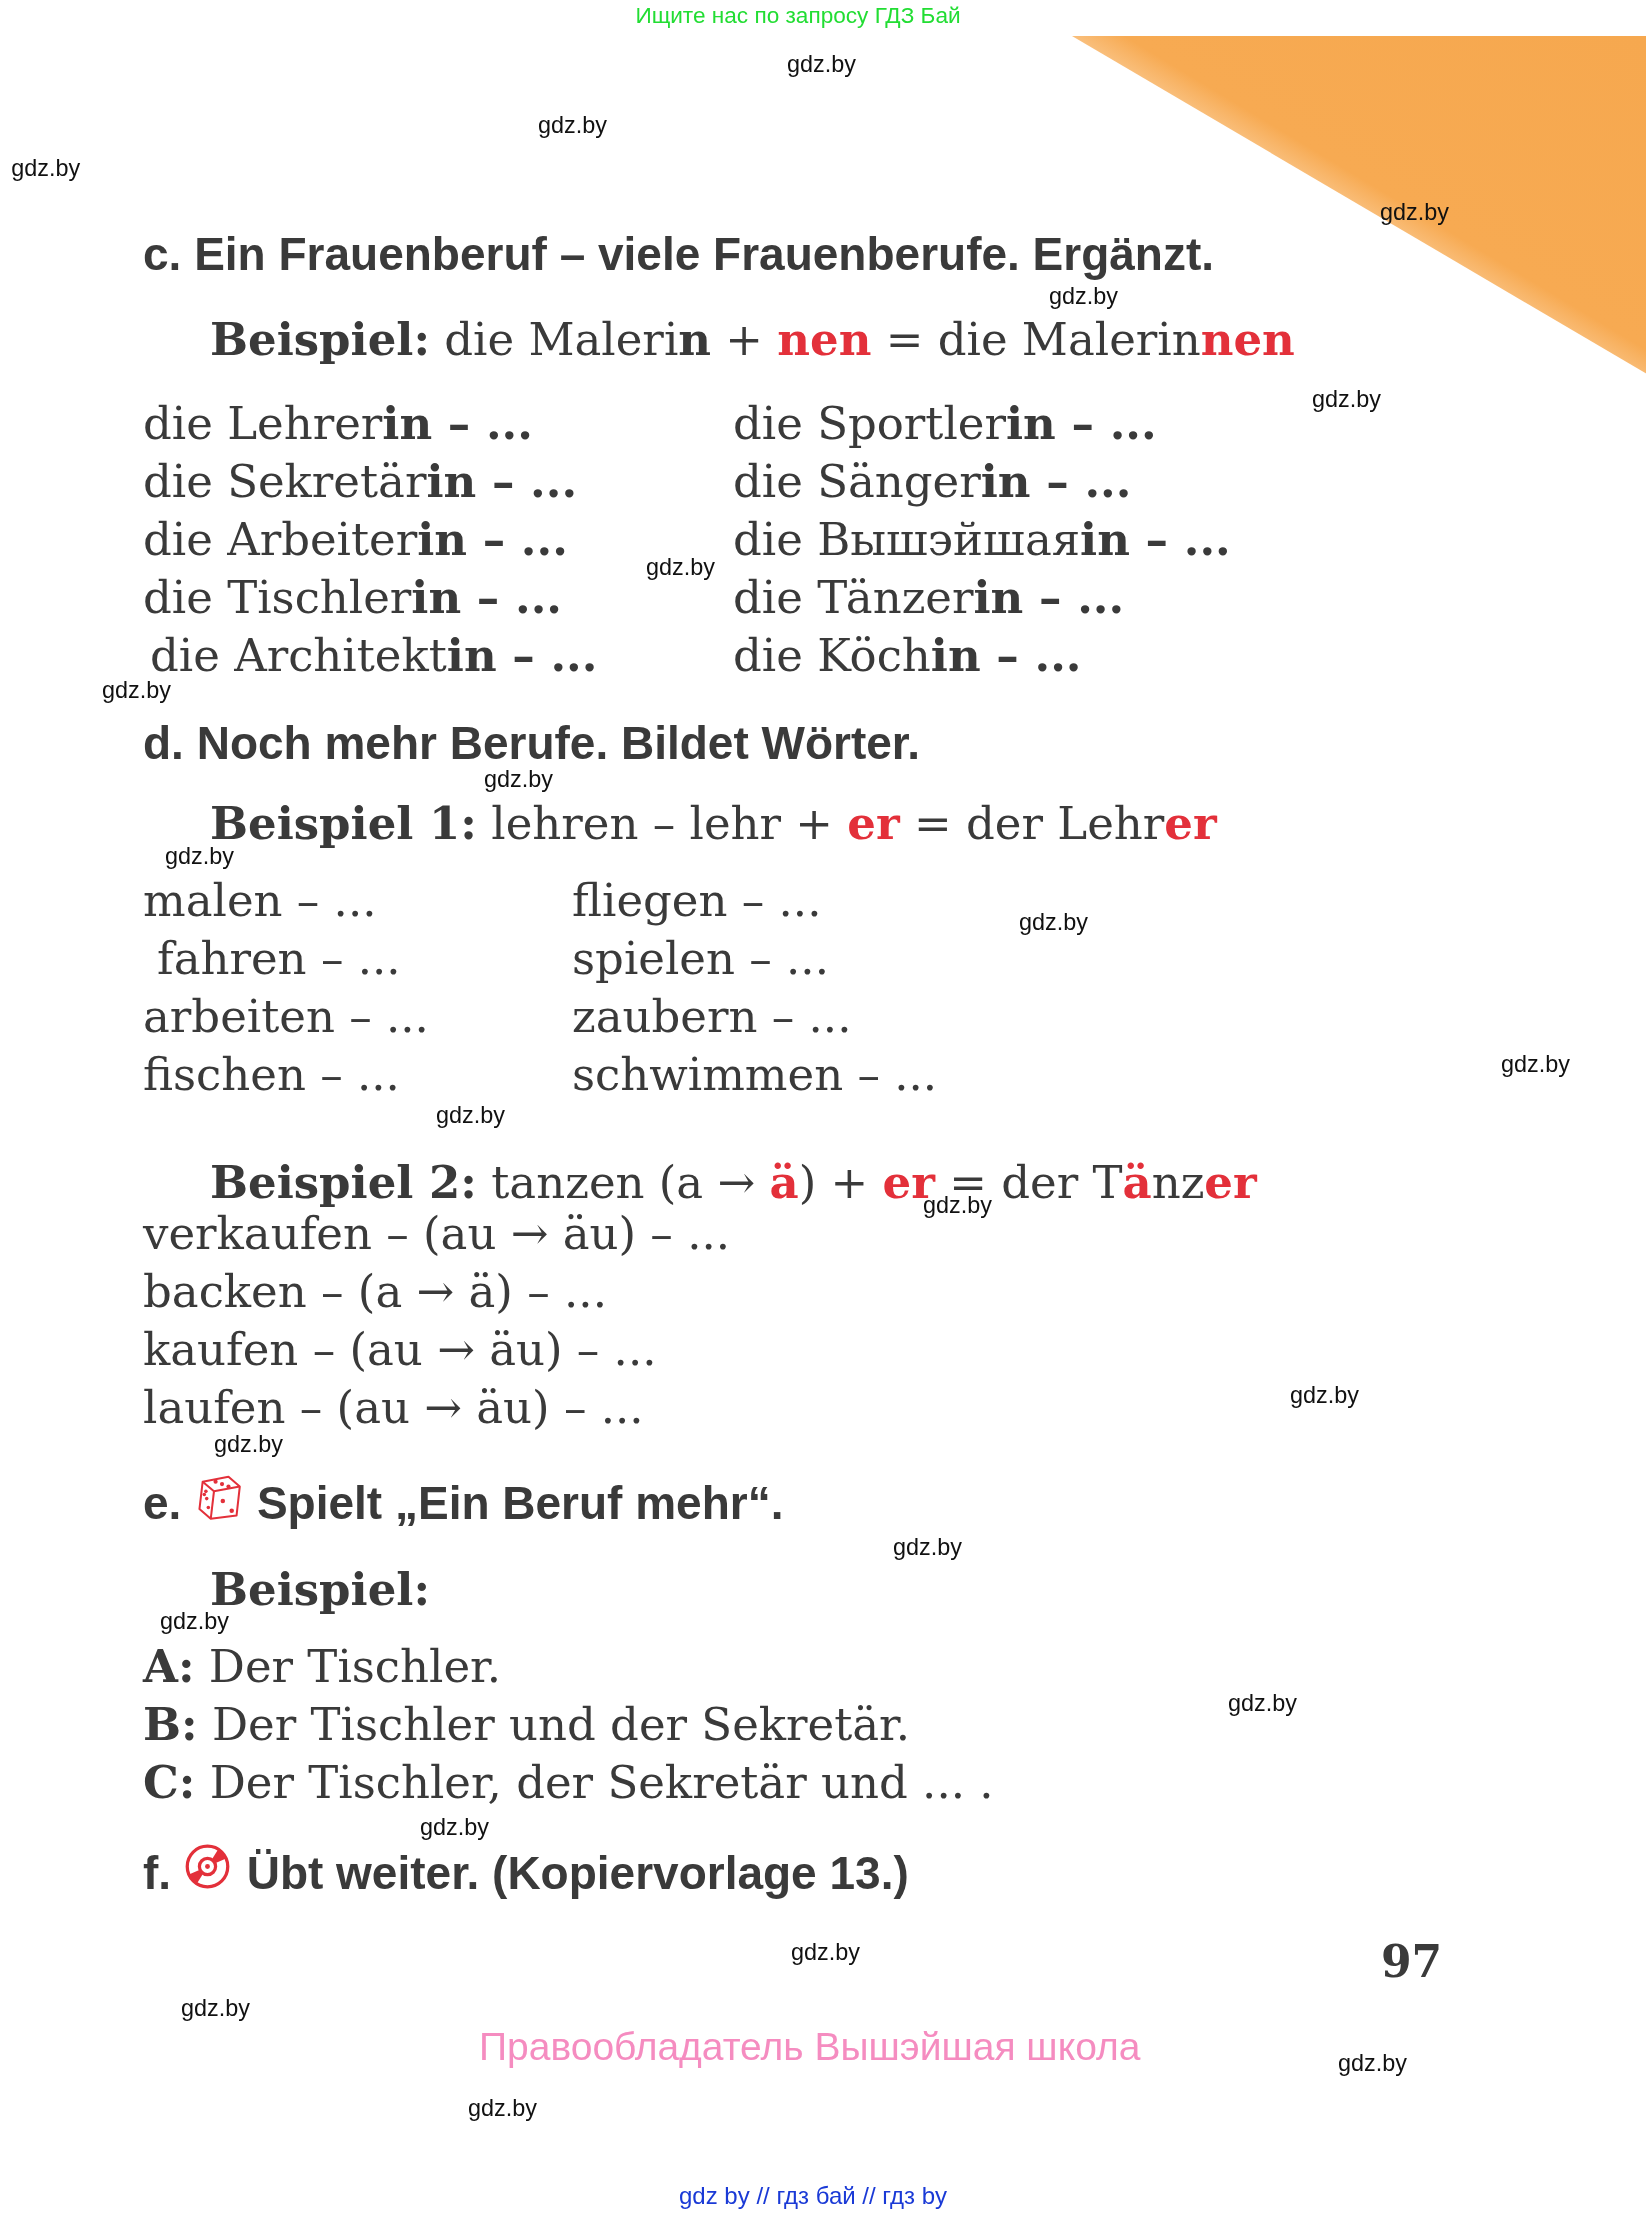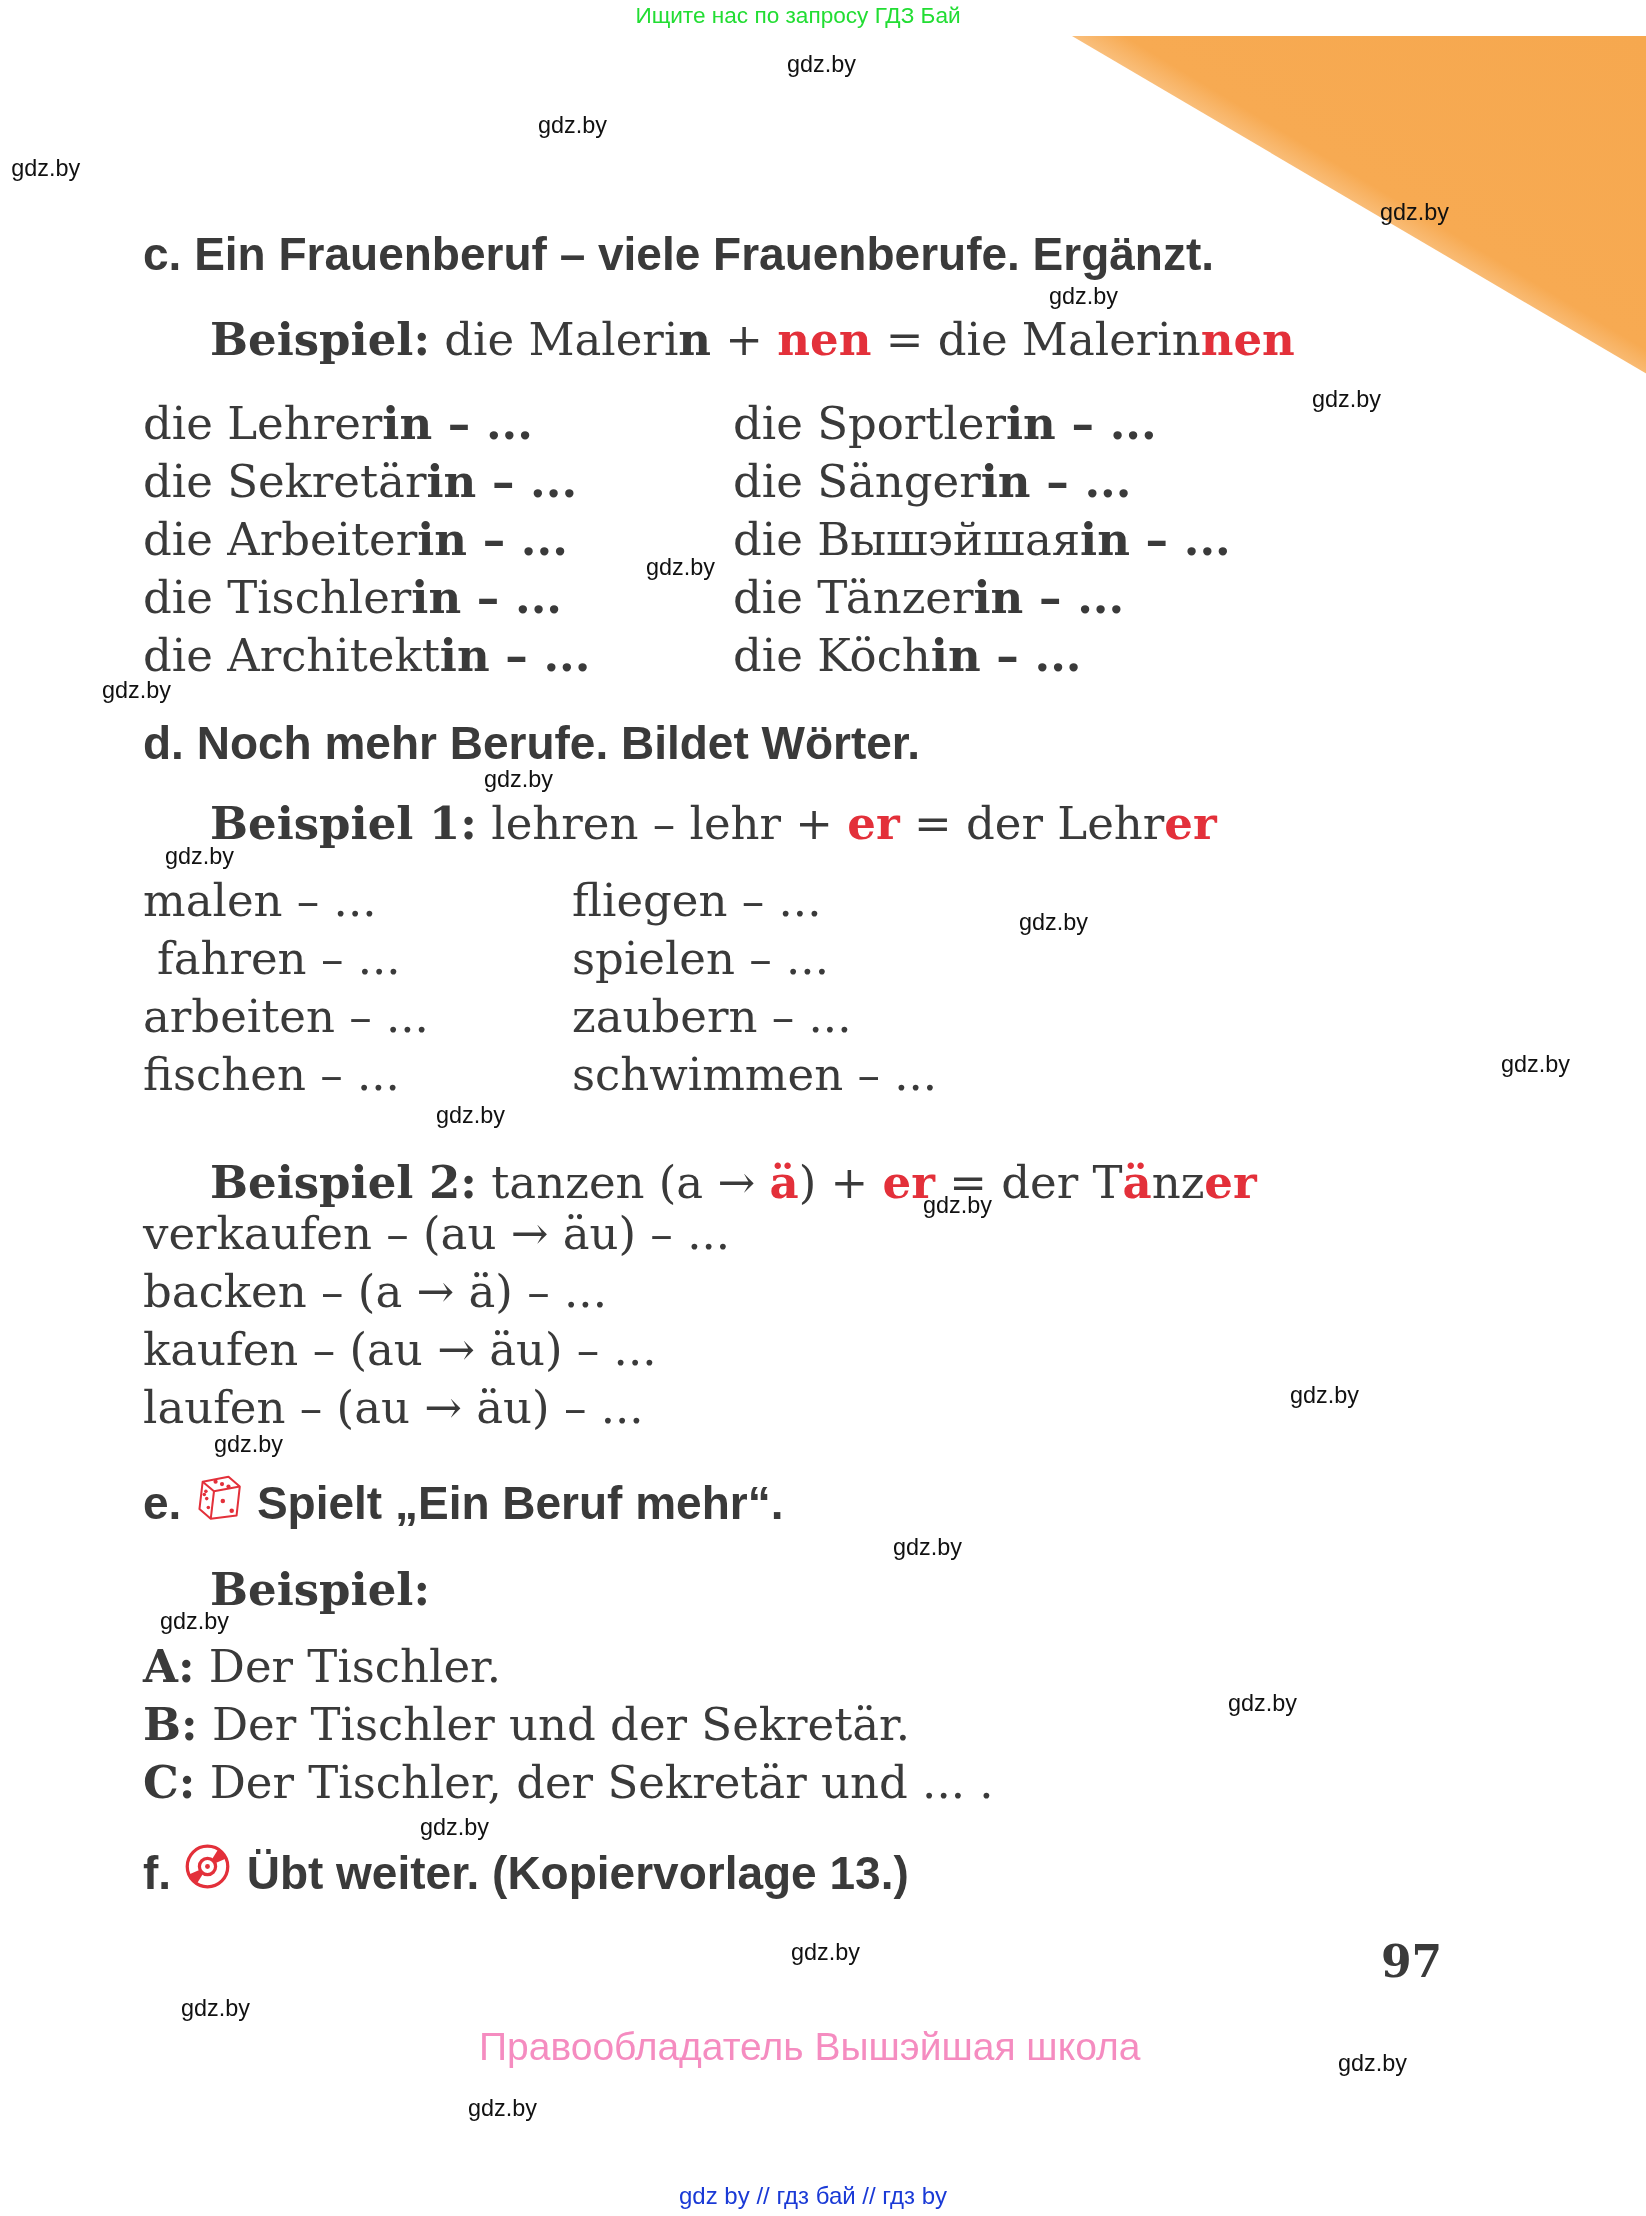--- a/index.html
+++ b/index.html
@@ -80,21 +80,21 @@
 
 <div class="abs serif" style="left:210px; top:317px;">
   <span class="b">Beispiel:</span><span> die Maleri</span><span class="b">n</span><span> + </span><span class="red">nen</span><span> = die Malerin</span><span class="red">nen</span>
 </div>
 
 <div id="c-left">
     <div class="abs serif" style="left:143px; top:401px;"><span>die Lehrer</span><span class="b">in</span><span class="b"> – ...</span></div>
     <div class="abs serif" style="left:143px; top:459px;"><span>die Sekretär</span><span class="b">in</span><span class="b"> – ...</span></div>
     <div class="abs serif" style="left:143px; top:517px;"><span>die Arbeiter</span><span class="b">in</span><span class="b"> – ...</span></div>
     <div class="abs serif" style="left:143px; top:575px;"><span>die Tischler</span><span class="b">in</span><span class="b"> – ...</span></div>
-    <div class="abs serif" style="left:143px; top:633px;text-align:center;"><span>die Architekt</span><span class="b">in</span><span class="b"> – ...</span></div>
+    <div class="abs serif" style="left:150px; top:633px;text-align:center;"><span>die Architekt</span><span class="b">in</span><span class="b"> – ...</span></div>
   </div>
 <div id="c-right">
     <div class="abs serif" style="left:733px; top:401px;"><span>die Sportler</span><span class="b">in</span><span class="b"> – ...</span></div>
     <div class="abs serif" style="left:733px; top:459px;"><span>die Sänger</span><span class="b">in</span><span class="b"> – ...</span></div>
     <div class="abs serif" style="left:733px; top:517px;"><span>die Вышэйшая</span><span class="b">in</span><span class="b"> – ...</span></div>
     <div class="abs serif" style="left:733px; top:575px;"><span>die Tänzer</span><span class="b">in</span><span class="b"> – ...</span></div>
     <div class="abs serif" style="left:733px; top:633px;"><span>die Köch</span><span class="b">in</span><span class="b"> – ...</span></div>
   </div>
 
 <div class="abs heading" style="left:143px; top:720px;">d. Noch mehr Berufe. Bildet Wörter.</div>

